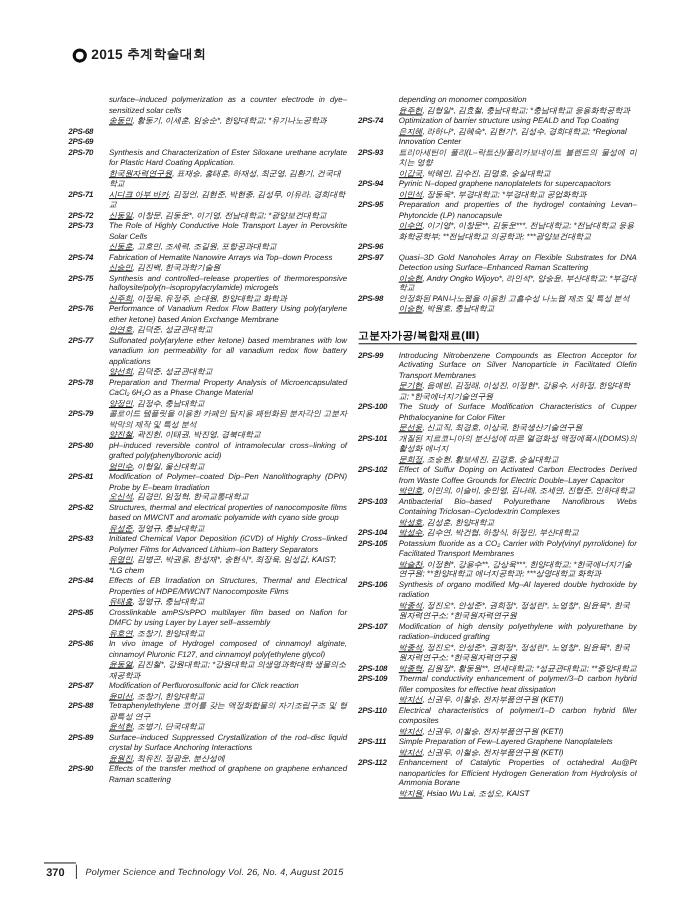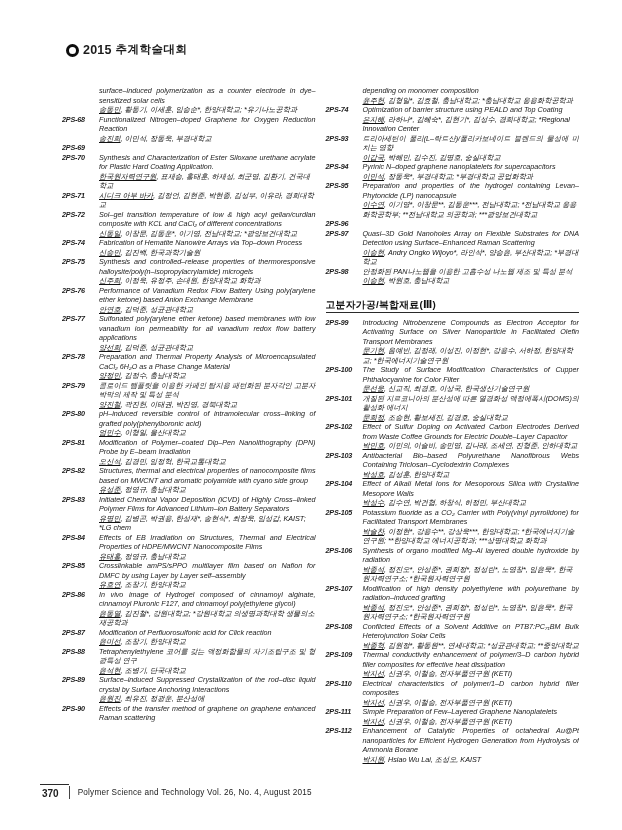--- a/index.html
+++ b/index.html
@@ -27,21 +27,21 @@
   .eauth .lead{text-decoration:underline;}
 
   .sectitle{font-size:9.8px;font-weight:bold;letter-spacing:.3px;color:#0f0f0f;
             margin:13px 0 5px 0;padding-bottom:0;border-bottom:1.4px solid #2a2a2a;}
 
   
   .ftr{position:absolute;left:40px;top:784px;display:flex;align-items:center;}
   .pgnum{font-size:10px;font-weight:bold;border-top:1.6px solid #2a2a2a;
          padding:3px 10px 0 2px;}
   .fdiv{width:1px;height:13px;background:#444;margin:2px 8px 0 0;}
-  .fjournal{font-size:8.2px;letter-spacing:.2px;color:#222;margin-top:2px;}
+  .fjournal{font-size:8.2px;letter-spacing:.2px;color:#222;margin-top:2px;font-style:italic;}
 </style>
 </head>
 <body>
 
 <div class="page">
 
   <div class="hdr">
     <span class="ring"></span>
     <span class="yr">2015</span>
     <span class="tt">추계학술대회</span>
@@ -54,26 +54,20 @@
       <span class="ebody">
         <span class="etitle" style="display:block">surface–induced polymerization as a counter electrode in dye–sensitized solar cells</span>
         <span class="eauth" style="display:block">
           <span class="lead">송동민</span><span class="rest">, 황동기, 이세훈, 임승순*, 한양대학교; *유기나노공학과</span>
         </span>
       </span>
     </div>
 
     <div class="entry">
       <span class="code">2PS-68</span>
-      <span class="ebody">
-        <span class="etitle" style="display:block">Functionalized Nitrogen–doped Graphene for Oxygen Reduction Reaction</span>
-        <span class="eauth" style="display:block">
-          <span class="lead">송진희</span><span class="rest">, 이민석, 장동욱, 부경대학교</span>
-        </span>
-      </span>
     </div>
 
     <div class="entry">
       <span class="code">2PS-69</span>
     </div>
 
     <div class="entry">
       <span class="code">2PS-70</span>
       <span class="ebody">
         <span class="etitle" style="display:block">Synthesis and Characterization of Ester Siloxane urethane acrylate for Plastic Hard Coating Application.</span>
@@ -88,27 +82,35 @@
       <span class="ebody">
         <span class="eauth" style="display:block">
           <span class="lead">시디크 아부 바카</span><span class="rest">, 김정언, 김현준, 박현종, 김성무, 이유라, 경희대학교</span>
         </span>
       </span>
     </div>
 
     <div class="entry">
       <span class="code">2PS-72</span>
       <span class="ebody">
-        <span class="etitle" style="display:block">Sol–gel transition temperature of low &amp; high acyl gellan/curdlan composite with KCL and CaCl₂ of different concentrations</span>
         <span class="eauth" style="display:block">
           <span class="lead">신동일</span><span class="rest">, 이창문, 김동운*, 이기영, 전남대학교; *광양보건대학교</span>
         </span>
       </span>
     </div>
 
+    <div class="entry">
+      <span class="code">2PS-73</span>
+      <span class="ebody">
+        <span class="etitle" style="display:block">The Role of Highly Conductive Hole Transport Layer in Perovskite Solar Cells</span>
+        <span class="eauth" style="display:block">
+          <span class="lead">신동훈</span><span class="rest">, 고호민, 조세력, 조길원, 포항공과대학교</span>
+        </span>
+      </span>
+    </div>
 
     <div class="entry">
       <span class="code">2PS-74</span>
       <span class="ebody">
         <span class="etitle" style="display:block">Fabrication of Hematite Nanowire Arrays via Top–down Process</span>
         <span class="eauth" style="display:block">
           <span class="lead">신승민</span><span class="rest">, 김진백, 한국과학기술원</span>
         </span>
       </span>
     </div>
@@ -393,21 +395,20 @@
         <span class="etitle" style="display:block">Antibacterial Bio–based Polyurethane Nanofibrous Webs Containing Triclosan–Cyclodextrin Complexes</span>
         <span class="eauth" style="display:block">
           <span class="lead">박성호</span><span class="rest">, 김성훈, 한양대학교</span>
         </span>
       </span>
     </div>
 
     <div class="entry">
       <span class="code">2PS-104</span>
       <span class="ebody">
-        <span class="etitle" style="display:block">Effect of Alkali Metal Ions for Mesoporous Silica with Crystalline Mesopore Walls</span>
         <span class="eauth" style="display:block">
           <span class="lead">박성수</span><span class="rest">, 김수연, 박건협, 하창식, 허정민, 부산대학교</span>
         </span>
       </span>
     </div>
 
     <div class="entry">
       <span class="code">2PS-105</span>
       <span class="ebody">
         <span class="etitle" style="display:block">Potassium fluoride as a CO₂ Carrier with Poly(vinyl pyrrolidone) for Facilitated Transport Membranes</span>
@@ -433,21 +434,20 @@
         <span class="etitle" style="display:block">Modification of high density polyethylene with polyurethane by radiation–induced grafting</span>
         <span class="eauth" style="display:block">
           <span class="lead">박종석</span><span class="rest">, 정진오*, 안성준*, 권희정*, 정성린*, 노영창*, 임윤묵*, 한국원자력연구소; *한국원자력연구원</span>
         </span>
       </span>
     </div>
 
     <div class="entry">
       <span class="code">2PS-108</span>
       <span class="ebody">
-        <span class="etitle" style="display:block">Conflicted Effects of a Solvent Additive on PTB7:PC₇₁BM Bulk Heterojunction Solar Cells</span>
         <span class="eauth" style="display:block">
           <span class="lead">박종혁</span><span class="rest">, 김원정*, 황동원**, 연세대학교; *성균관대학교; **중앙대학교</span>
         </span>
       </span>
     </div>
 
     <div class="entry">
       <span class="code">2PS-109</span>
       <span class="ebody">
         <span class="etitle" style="display:block">Thermal conductivity enhancement of polymer/3–D carbon hybrid filler composites for effective heat dissipation</span>

